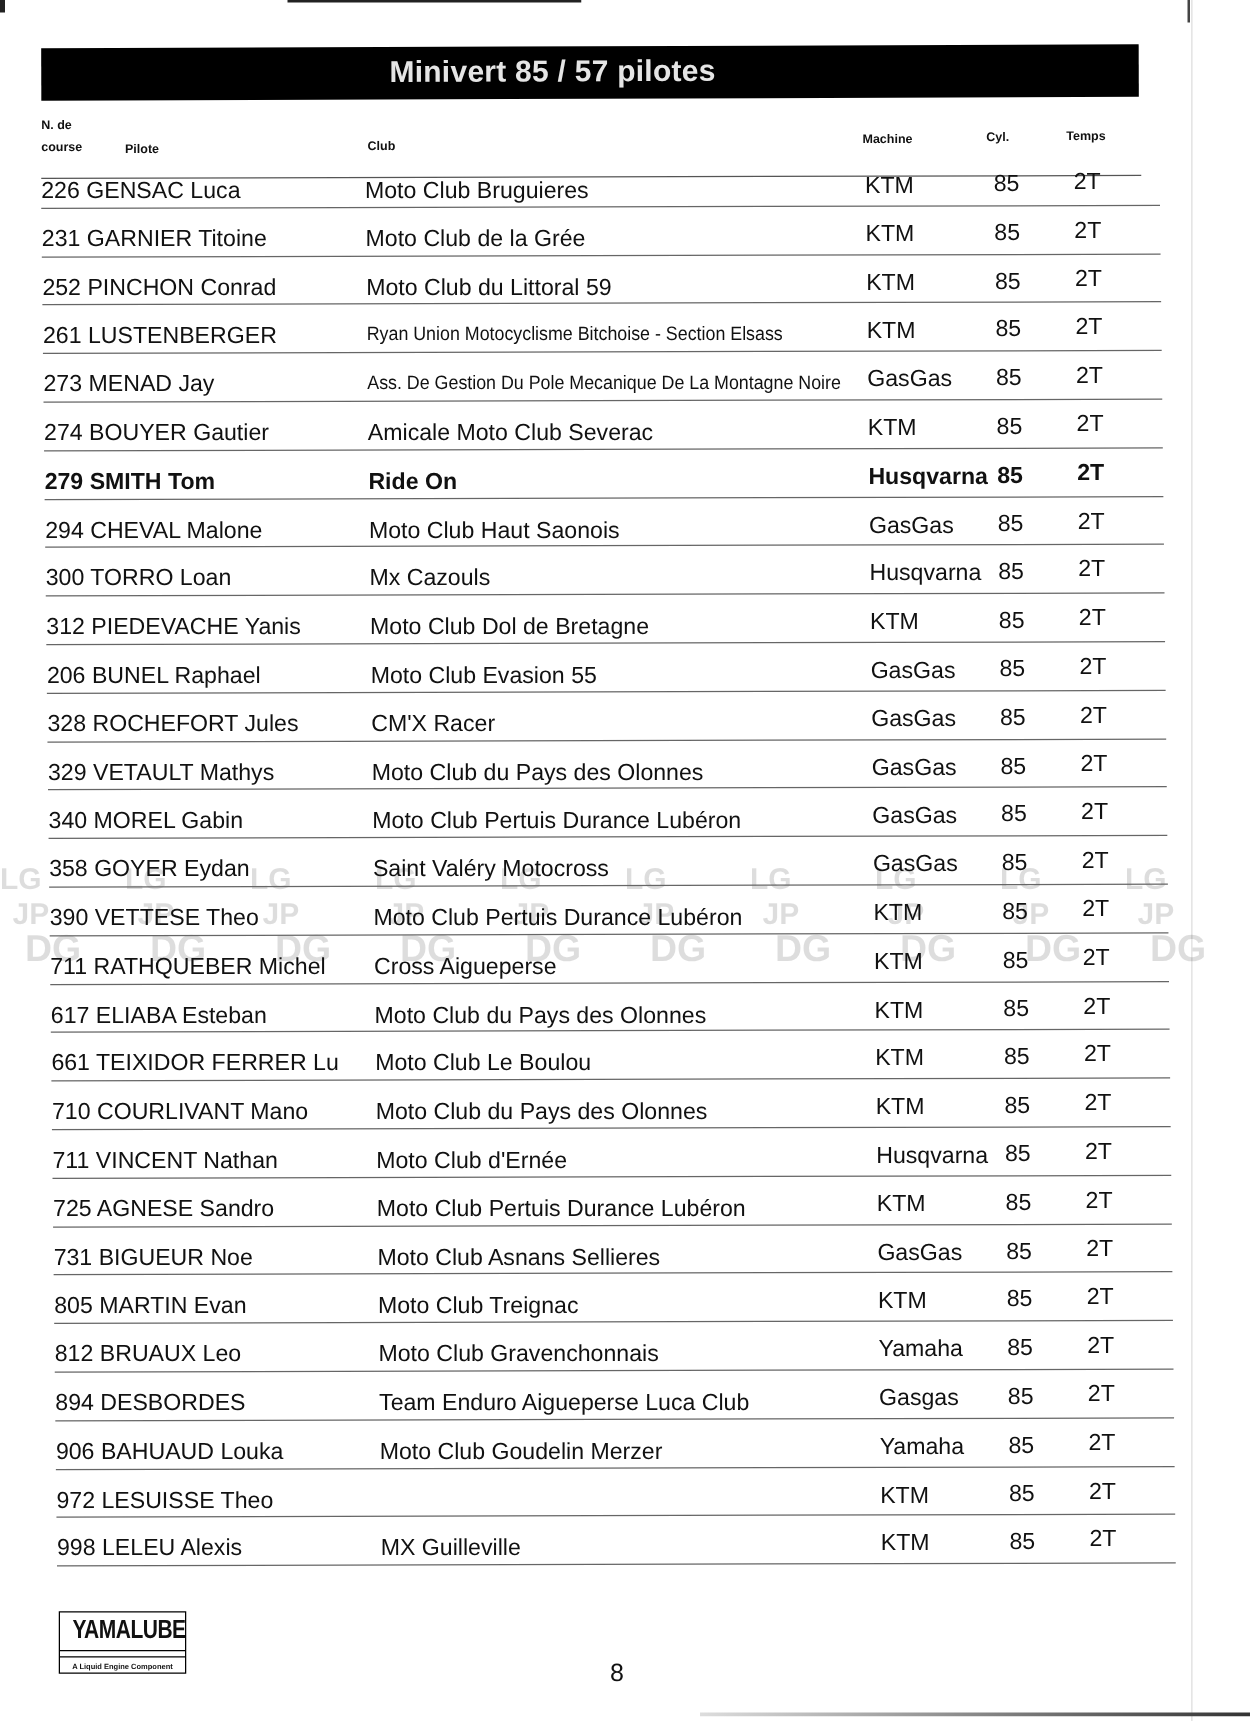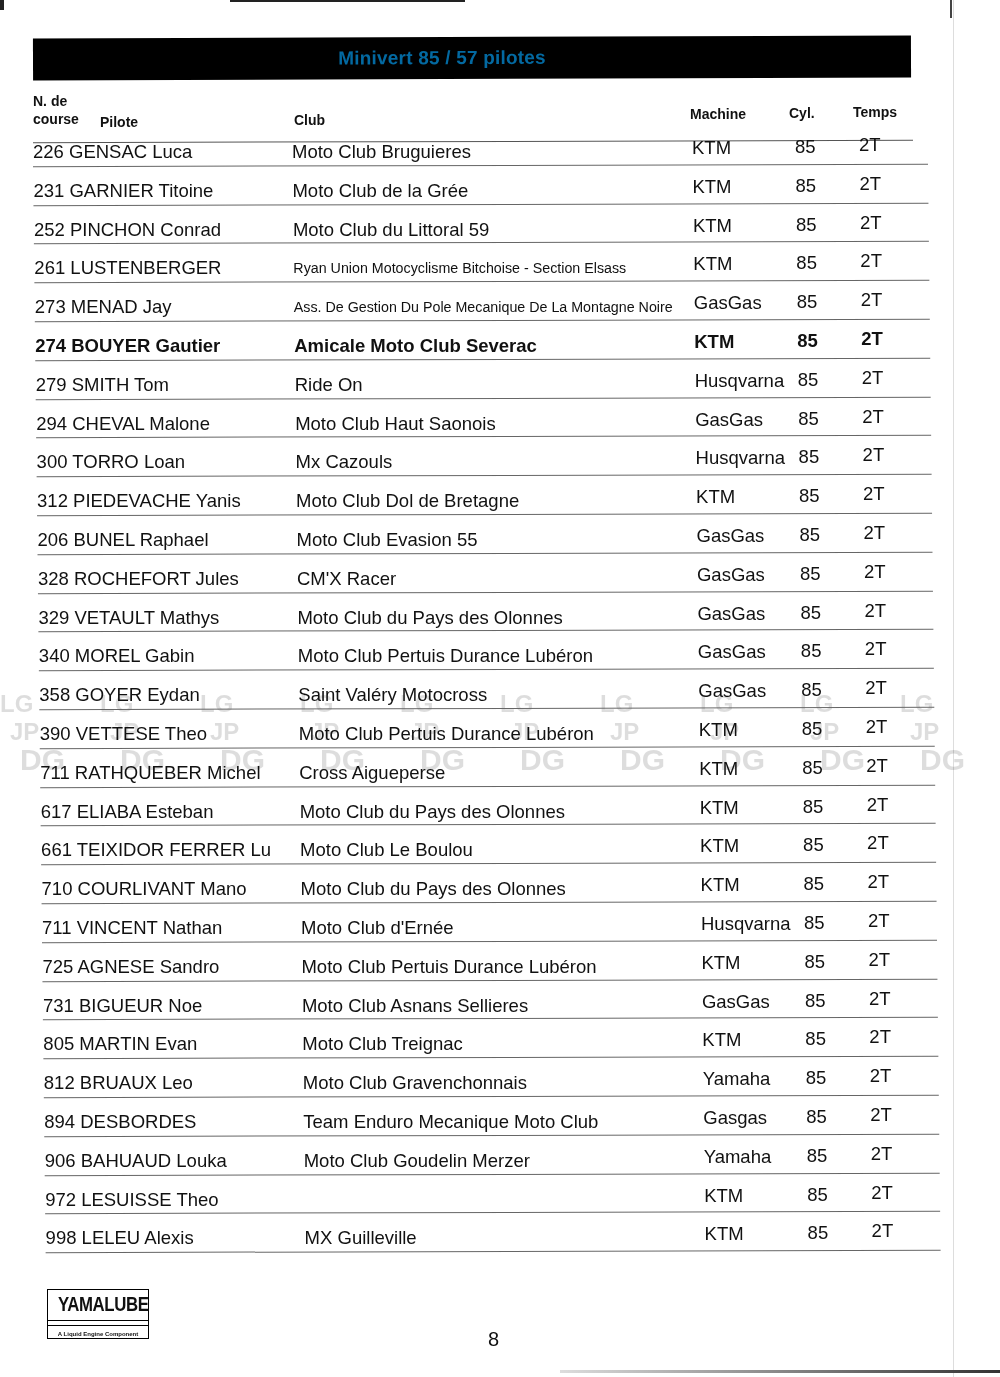--- a/index.html
+++ b/index.html
@@ -9,22 +9,22 @@
   }
   .scan-top-line { position: absolute; left: 230px; top: 0; width: 235px; height: 2px; background: #222; }
   .scan-corner { position: absolute; left: 0; top: 0; width: 4px; height: 10px; background: #222; }
   .scan-right-edge { position: absolute; right: 46px; top: 0; width: 1px; height: 1377px; background: #ddd; }
   .scan-right-mark { position: absolute; right: 48px; top: 0; width: 2px; height: 18px; background: #444; }
   .banner {
     position: absolute; left: 33px; top: 37px; width: 878px; height: 42px; background: #000;
     transform: rotate(-0.2deg);
     display: flex; align-items: center; justify-content: center;
   }
-  .banner-title { color: #0369a1; font-size: 19px; font-weight: bold; letter-spacing: 0.2px; margin-left: -60px; }
-  .header { position: absolute; left: 33px; top: 92px; width: 880px; height: 46px; font-weight: bold; font-size: 14px; }
+  .banner-title { color: #e5e5e5; font-size: 24px; font-weight: bold; letter-spacing: 0.2px; margin-left: -60px; }
+  .header { position: absolute; left: 33px; top: 92px; width: 880px; height: 46px; font-weight: bold; font-size: 10px; }
   .h-nde { position: absolute; left: 0; top: 0; line-height: 18px; }
   .h-pilote { position: absolute; left: 67px; top: 22px; }
   .h-club { position: absolute; left: 261px; top: 20px; }
   .h-machine { position: absolute; left: 657px; top: 14px; }
   .h-cyl { position: absolute; left: 756px; top: 13px; }
   .h-temps { position: absolute; left: 820px; top: 12px; }
   .header-line { position: absolute; left: 33px; top: 141px; width: 880px; height: 1px; background: #555; transform: rotate(-0.15deg); }
   .table { position: absolute; left: 33px; top: 127px; width: 895px; }
   .row { position: relative; height: 38.8px; font-size: 18.5px; }
   .row::after { content: ""; position: absolute; left: 0; right: 0; bottom: 0; height: 1px; background: #666; transform: rotate(-0.15deg); }
@@ -156,28 +156,28 @@
       <span class="cell c-cyl">85</span>
       <span class="cell c-temps">2T</span>
     </div>
     <div class="row" style="transform: translateX(1.8px);">
       <span class="cell c-pilote">273 MENAD Jay</span>
       <span class="cell c-club small">Ass. De Gestion Du Pole Mecanique De La Montagne Noire</span>
       <span class="cell c-machine">GasGas</span>
       <span class="cell c-cyl">85</span>
       <span class="cell c-temps">2T</span>
     </div>
-    <div class="row" style="transform: translateX(2.25px); font-weight: bold;">
+    <div class="row" style="transform: translateX(2.25px);">
       <span class="cell c-pilote">274 BOUYER Gautier</span>
       <span class="cell c-club">Amicale Moto Club Severac</span>
       <span class="cell c-machine">KTM</span>
       <span class="cell c-cyl">85</span>
       <span class="cell c-temps">2T</span>
     </div>
-    <div class="row" style="transform: translateX(2.7px);">
+    <div class="row" style="transform: translateX(2.7px); font-weight: bold;">
       <span class="cell c-pilote">279 SMITH Tom</span>
       <span class="cell c-club">Ride On</span>
       <span class="cell c-machine">Husqvarna</span>
       <span class="cell c-cyl">85</span>
       <span class="cell c-temps">2T</span>
     </div>
     <div class="row" style="transform: translateX(3.15px);">
       <span class="cell c-pilote">294 CHEVAL Malone</span>
       <span class="cell c-club">Moto Club Haut Saonois</span>
       <span class="cell c-machine">GasGas</span>
@@ -298,21 +298,21 @@
     </div>
     <div class="row" style="transform: translateX(10.8px);">
       <span class="cell c-pilote">812 BRUAUX Leo</span>
       <span class="cell c-club">Moto Club Gravenchonnais</span>
       <span class="cell c-machine">Yamaha</span>
       <span class="cell c-cyl">85</span>
       <span class="cell c-temps">2T</span>
     </div>
     <div class="row" style="transform: translateX(11.25px);">
       <span class="cell c-pilote">894 DESBORDES</span>
-      <span class="cell c-club">Team Enduro Mecanique Moto Club</span>
+      <span class="cell c-club">Team Enduro Aigueperse Luca Club</span>
       <span class="cell c-machine">Gasgas</span>
       <span class="cell c-cyl">85</span>
       <span class="cell c-temps">2T</span>
     </div>
     <div class="row" style="transform: translateX(11.7px);">
       <span class="cell c-pilote">906 BAHUAUD Louka</span>
       <span class="cell c-club">Moto Club Goudelin Merzer</span>
       <span class="cell c-machine">Yamaha</span>
       <span class="cell c-cyl">85</span>
       <span class="cell c-temps">2T</span>

